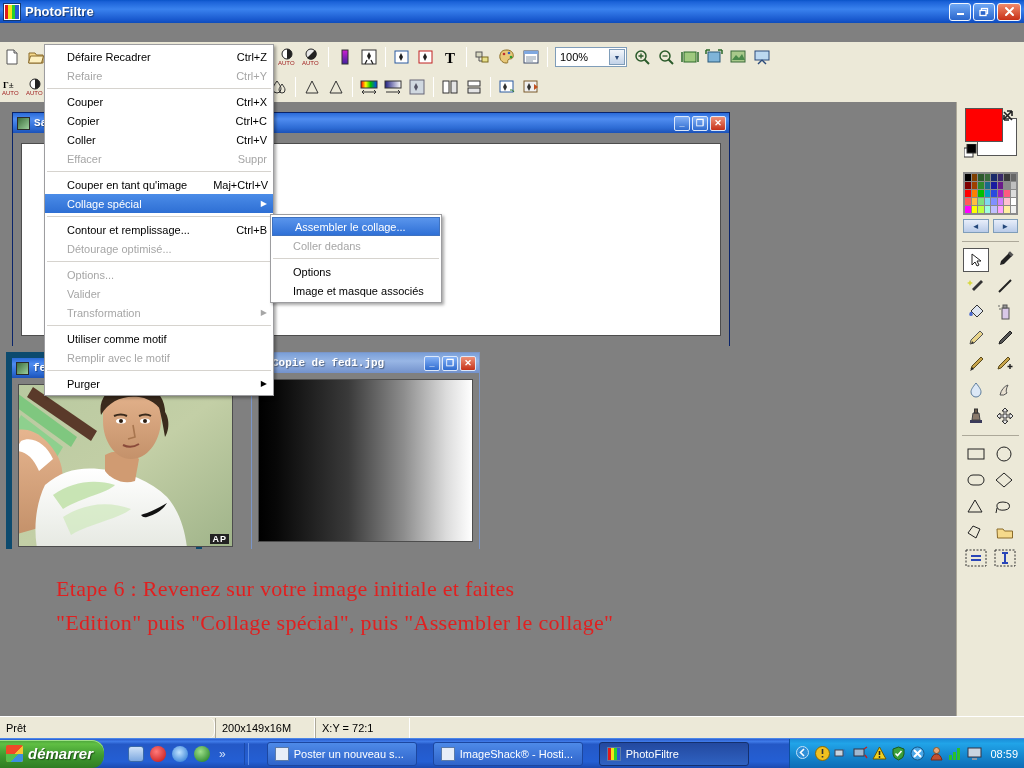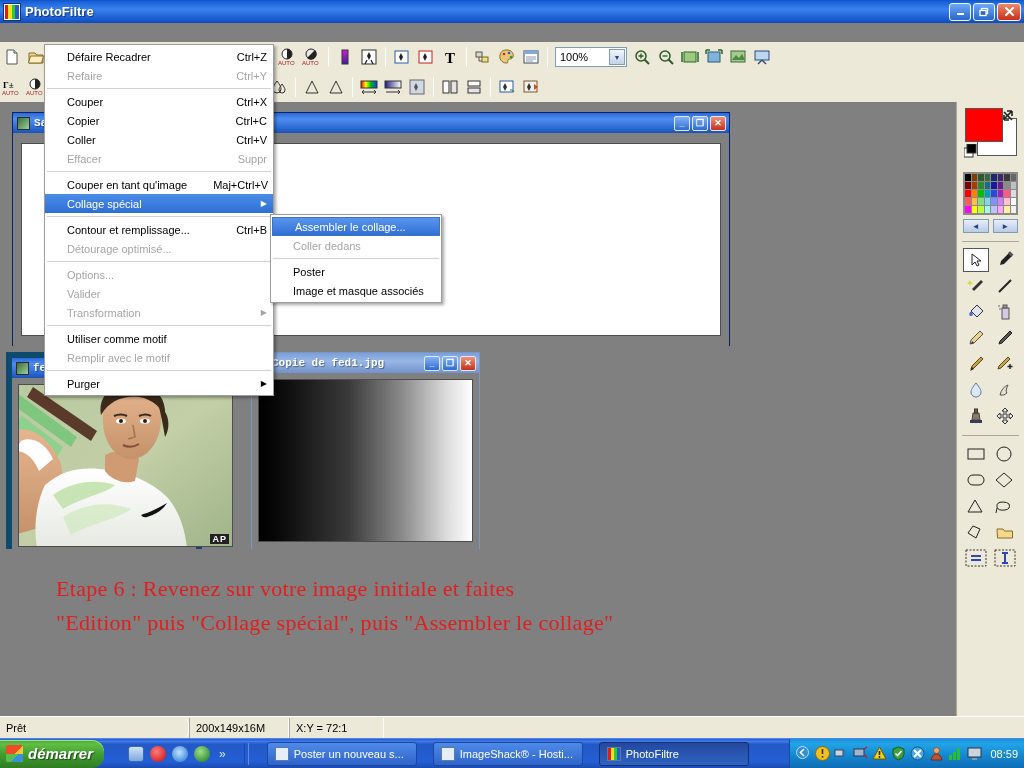--- a/index.html
+++ b/index.html
@@ -867,29 +867,29 @@
 
   <div class="menu" style="left:270px; top:214px; width:172px;">
     <div class="row sel2" style="margin:0 1px;">
       <span>Assembler le collage...</span>
     </div>
     <div class="row disabled">
       <span>Coller dedans</span>
     </div>
     <div class="sep"></div>
     <div class="row">
-      <span>Poster</span>
+      <span>Options</span>
     </div>
     <div class="row">
       <span>Image et masque associés</span>
     </div>
   </div>
 
   <div class="statusbar">
-    <div class="sb-cell" style="width:189px; border-left:none;border-radius:6px;">Prêt</div>
+    <div class="sb-cell" style="width:215px; border-left:none;border-radius:6px;">Prêt</div>
     <div class="sb-cell" style="width:100px;">200x149x16M</div>
     <div class="sb-cell" style="width:95px;">X:Y = 72:1</div>
   </div>
 
   <div class="taskbar">
     <div class="start">
       <div class="flag"></div>
       <span>démarrer</span>
     </div>
     <div class="qlaunch">

